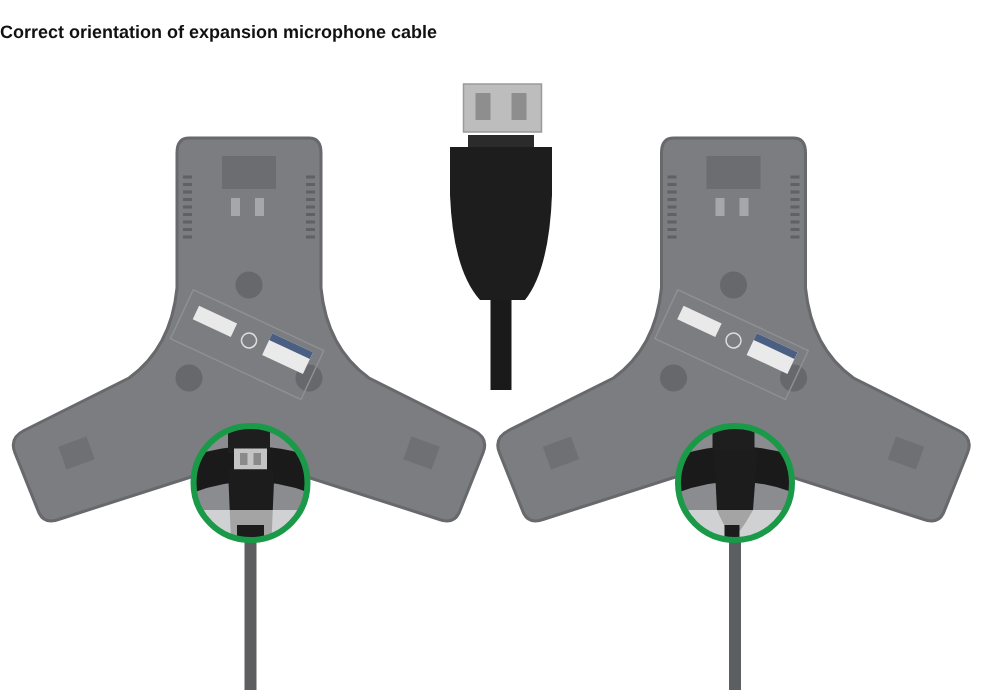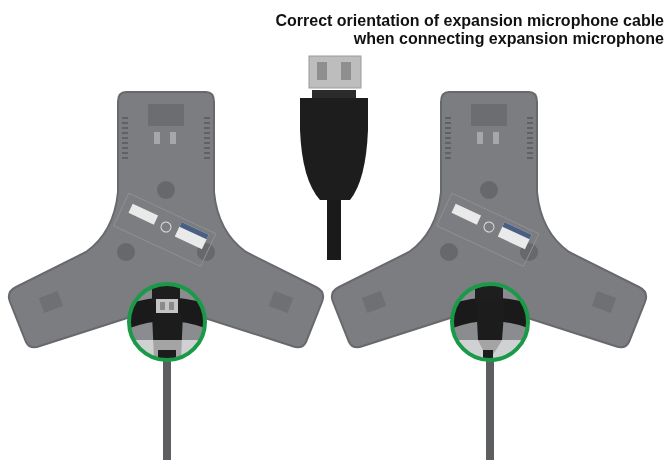--- a/index.html
+++ b/index.html
@@ -1,25 +1,24 @@
 <!DOCTYPE html>
 <html><head>
 <meta charset="utf-8">
 <style>
   html, body { margin:0; padding:0; background:#ffffff; }
   body { width:664px; height:460px; position:relative; overflow:hidden; font-family:"Liberation Sans", sans-serif; }
-  .title { position:absolute; left:0; top:12px; width:664px; text-align:right; font-weight:bold; font-size:16px; line-height:18px; color:#111; }
+  .title { position:absolute; left:0; top:12px; width:664px; text-align:left; font-weight:bold; font-size:12px; line-height:18px; color:#111; }
   svg { position:absolute; left:0; top:0; }
 </style>
 </head>
 <body>
 
 <div class="title">
   <div>Correct orientation of expansion microphone cable</div>
-  <div>when connecting expansion microphone</div>
 </div>
 
 <svg width="664" height="460" viewBox="0 0 664 460">
   <defs>
     <g id="mic">
 
       <path d="M -40 -140 L 40 -140 Q 48 -140 48 -130 L 48 -40 Q 52 0 80 20 L 150 55 Q 160 60 156 70 L 140 110 Q 136 118 126 114 L 20 80 Q 0 74 -20 80 L -126 114 Q -136 118 -140 110 L -156 70 Q -160 60 -150 55 L -80 20 Q -52 0 -48 -40 L -48 -130 Q -48 -140 -40 -140 Z" fill="#7b7d80" stroke="#68696c" stroke-width="2"></path>
       <rect x="-18" y="-128" width="36" height="22" fill="#6b6d70"></rect>
       <rect x="-12" y="-100" width="6" height="12" fill="#a5a7aa"></rect>
       <rect x="4" y="-100" width="6" height="12" fill="#a5a7aa"></rect>

